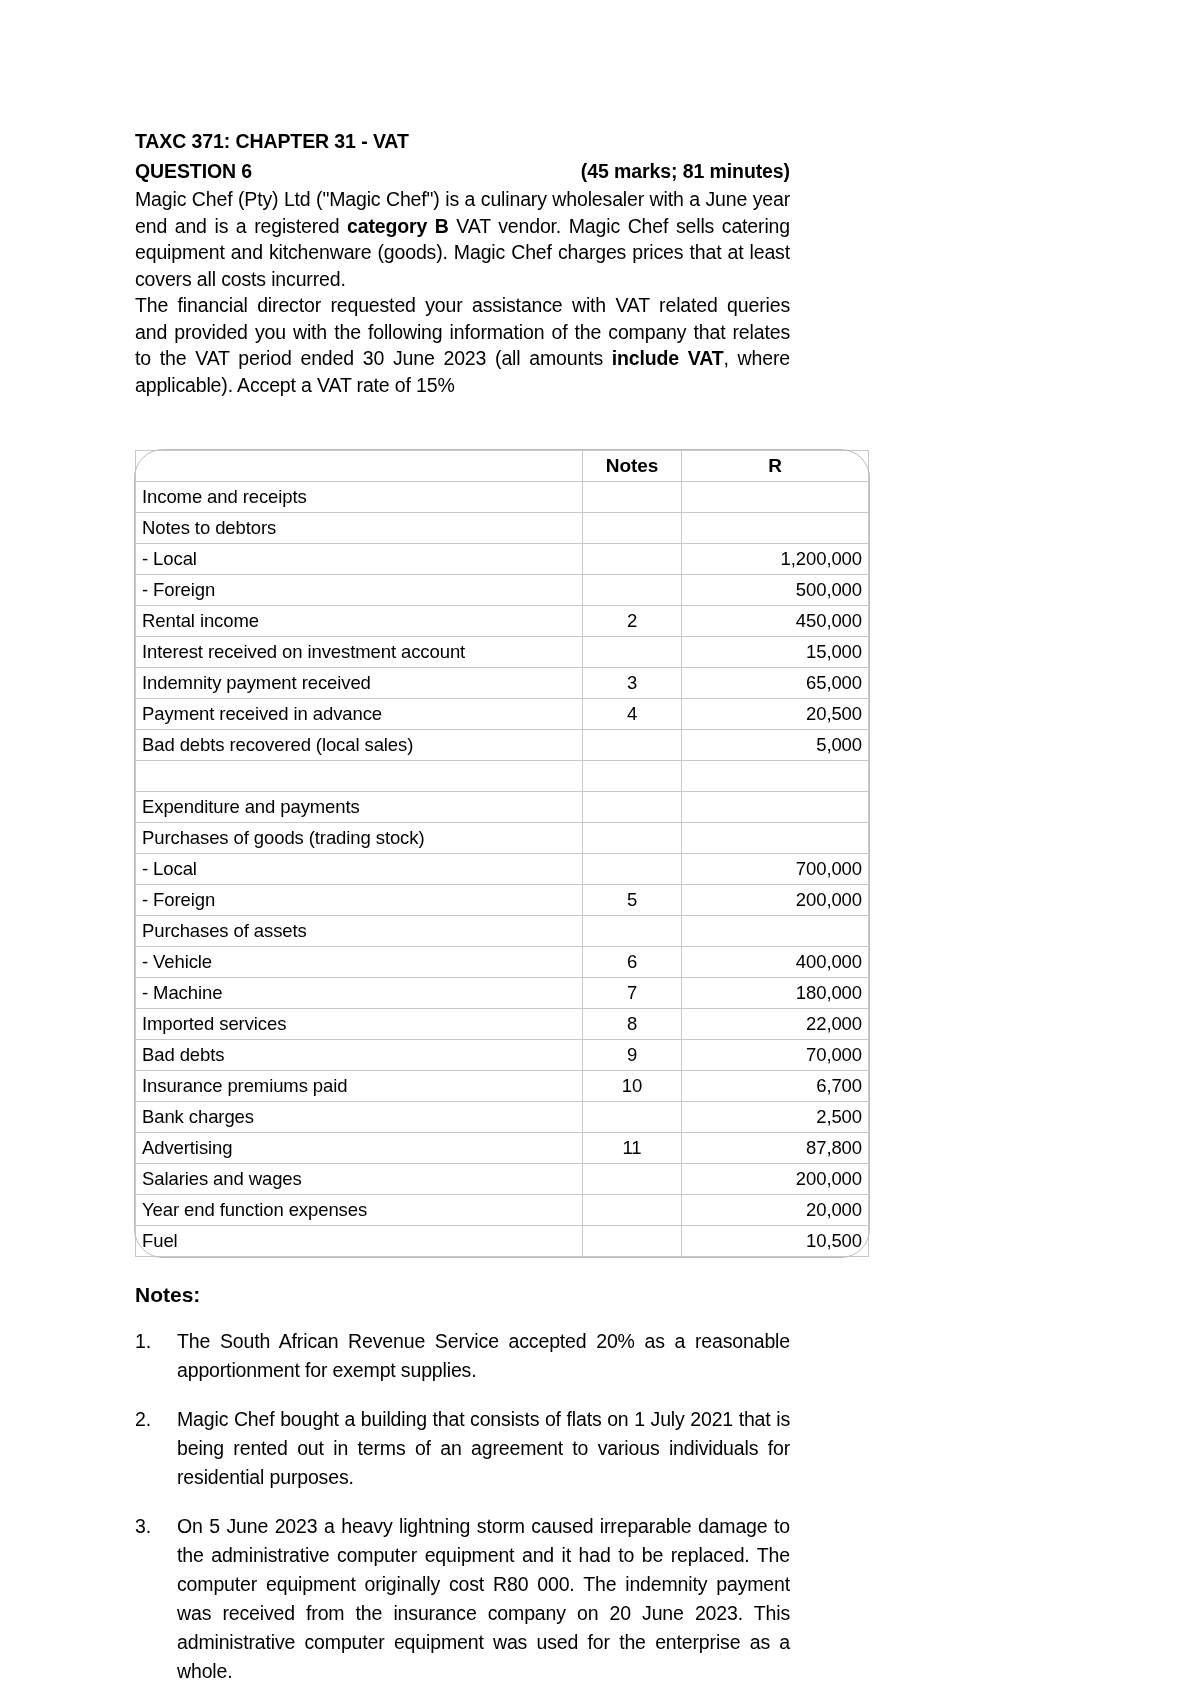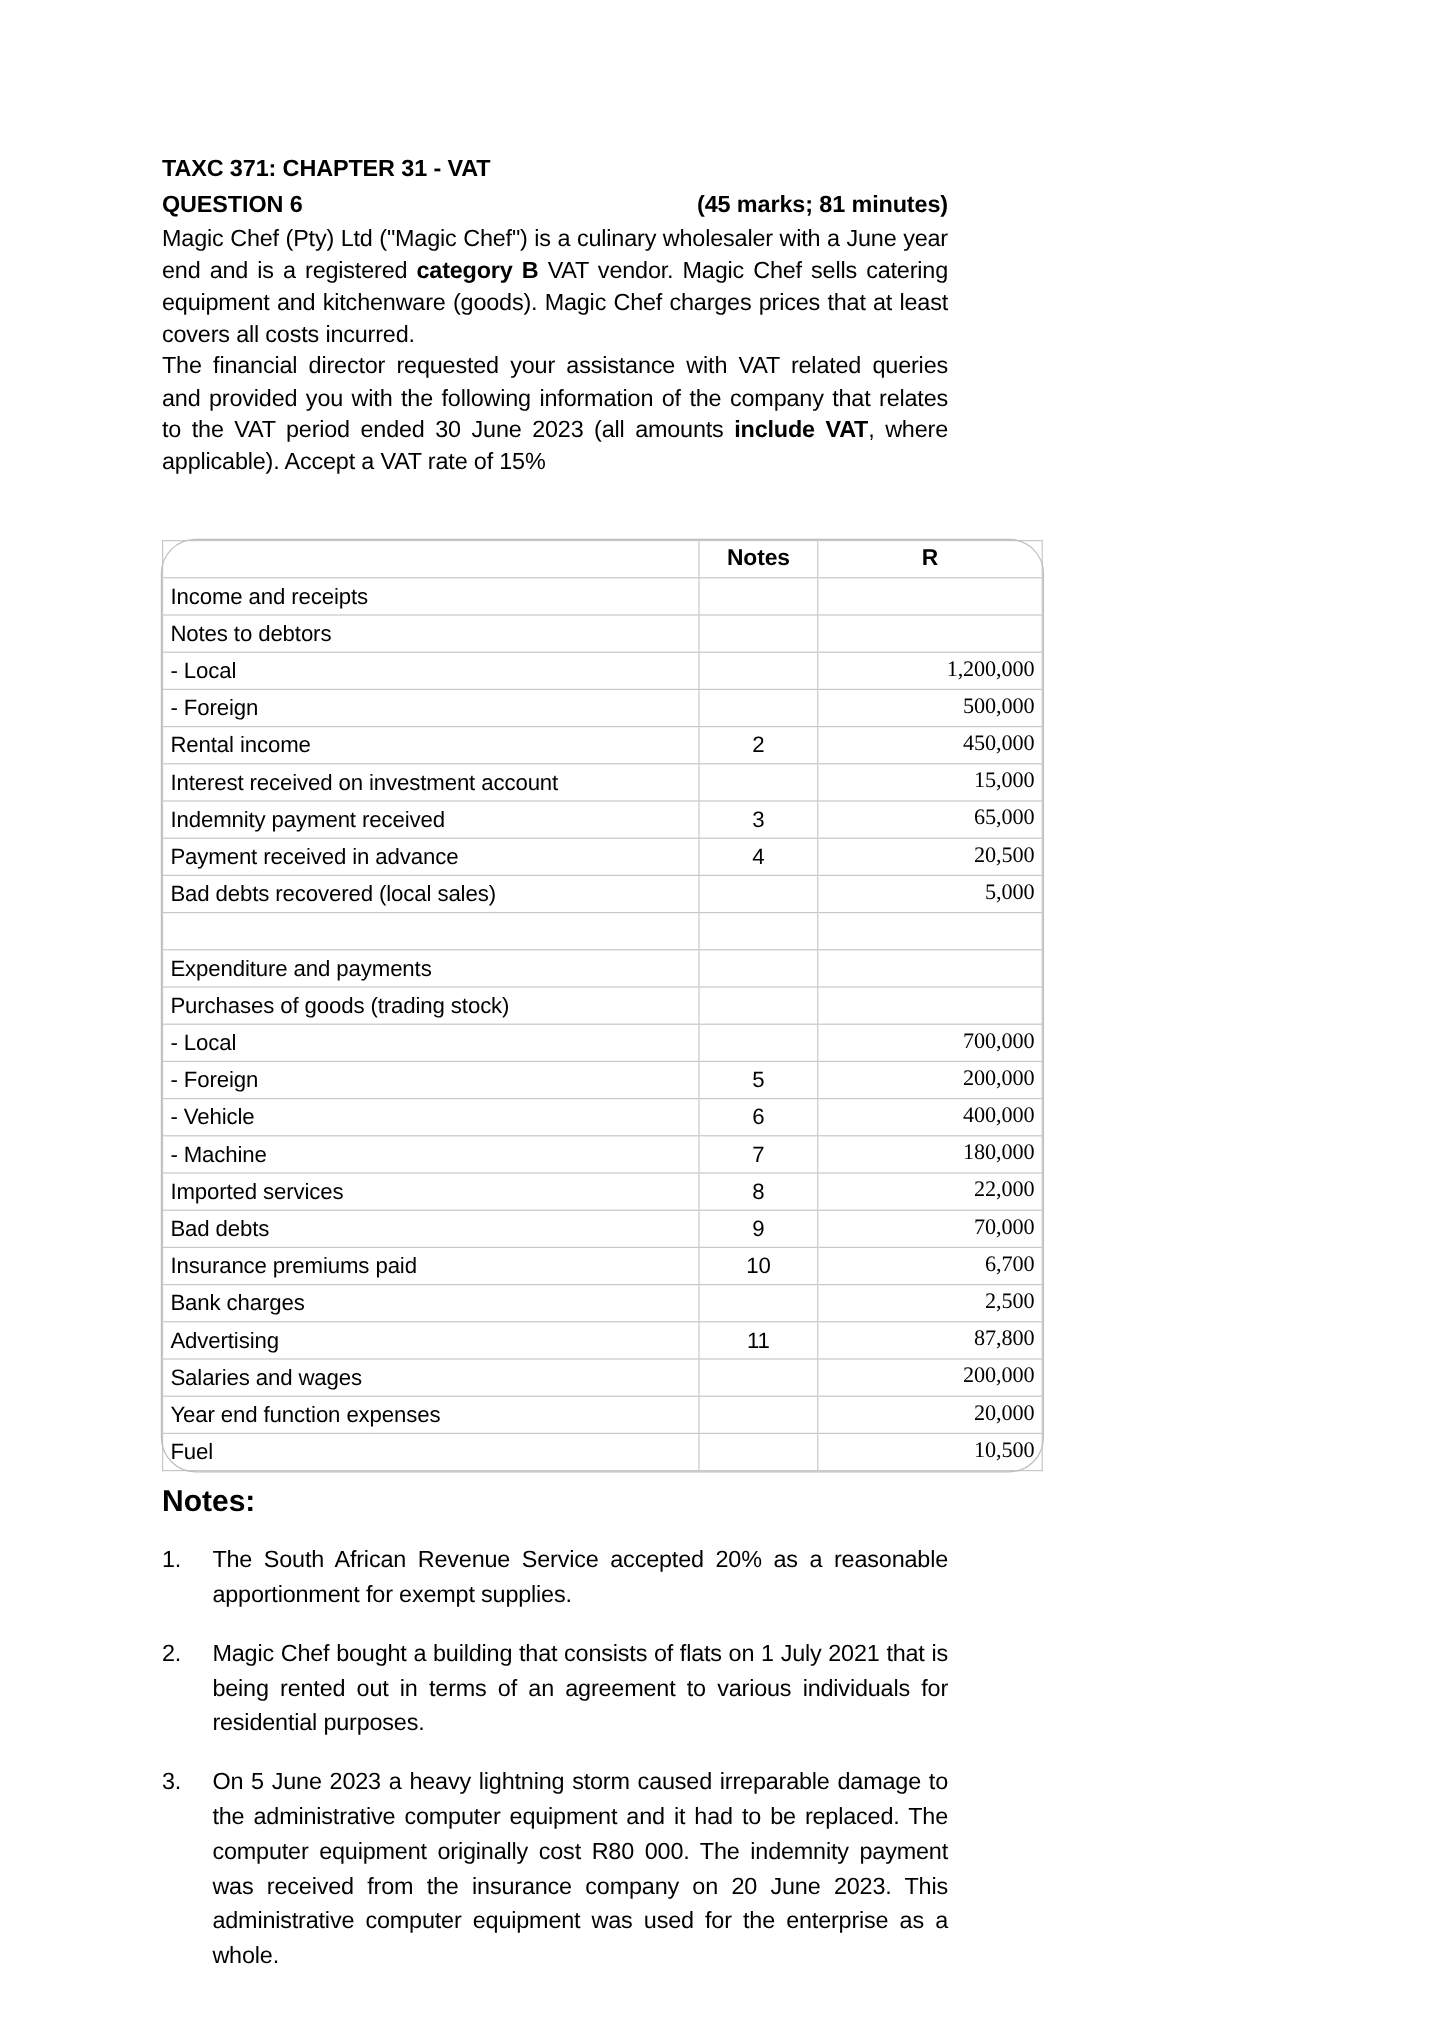--- a/index.html
+++ b/index.html
@@ -73,31 +73,31 @@
   .col-notes { width: 86px; }
   .col-r { width: 174px; }
 
   table.vat-table thead th {
     text-align: center;
     font-weight: bold;
     font-size: 19px;
   }
   thead th.col-desc { border-bottom: 1px solid #c8c8c8; }
   td.num, th.num { text-align: center; }
-  td.amt { text-align: right; padding-right: 9px; font-family: Liberation Serif, serif; }
+  td.amt { text-align: right; padding-right: 9px; }
   td.section { font-weight: bold; }
   tr.spacer td { height: 23px; }
 
   
   table.vat-table { outline: 1px solid #bdbdbd; }
 
   
   .notes-title {
-    margin-top: 11px;
-    font-size: 25px;
+    margin-top: 26px;
+    font-size: 21px;
     font-weight: bold;
   }
   ol.notes-list {
     margin: 20px 0 0 0;
     padding: 0;
     list-style: none;
     counter-reset: noteidx;
   }
   ol.notes-list > li {
     position: relative;
@@ -209,20 +209,25 @@
             <td class="col-desc">- Local</td>
             <td class="col-notes num"></td>
             <td class="col-r amt">700,000</td>
           </tr>
           <tr>
             <td class="col-desc">- Foreign</td>
             <td class="col-notes num">5</td>
             <td class="col-r amt">200,000</td>
           </tr>
           <tr>
+            <td class="col-desc">Purchases of assets</td>
+            <td class="col-notes num"></td>
+            <td class="col-r amt"></td>
+          </tr>
+          <tr>
             <td class="col-desc">- Vehicle</td>
             <td class="col-notes num">6</td>
             <td class="col-r amt">400,000</td>
           </tr>
           <tr>
             <td class="col-desc">- Machine</td>
             <td class="col-notes num">7</td>
             <td class="col-r amt">180,000</td>
           </tr>
           <tr>

